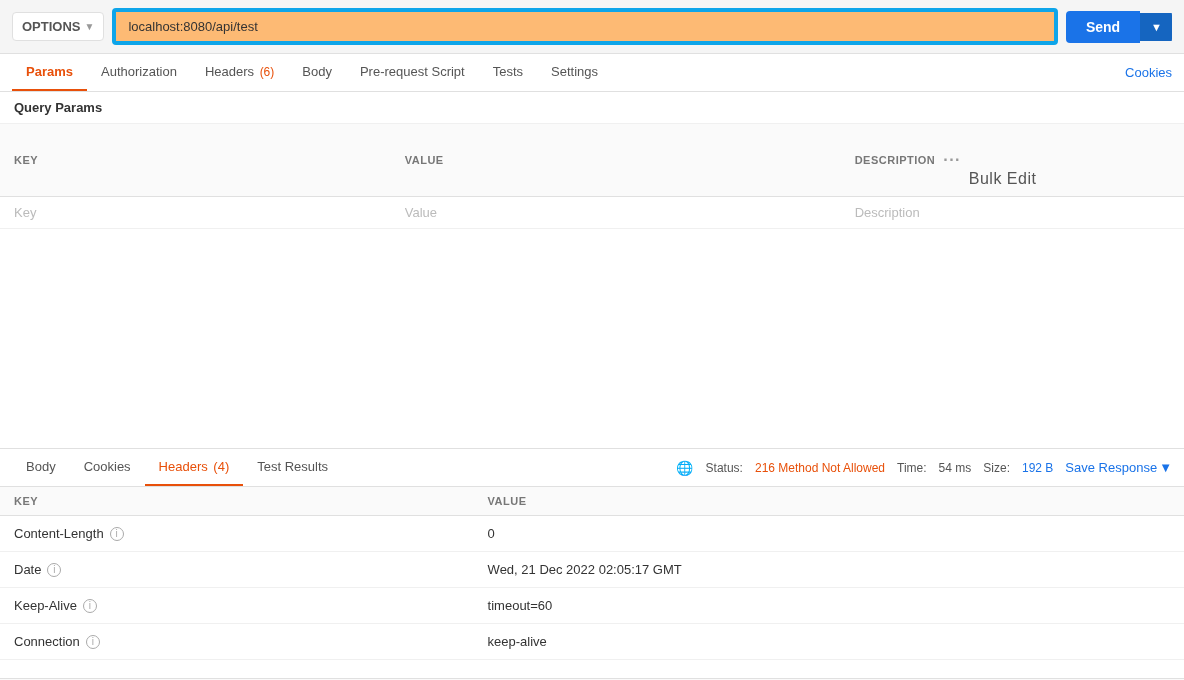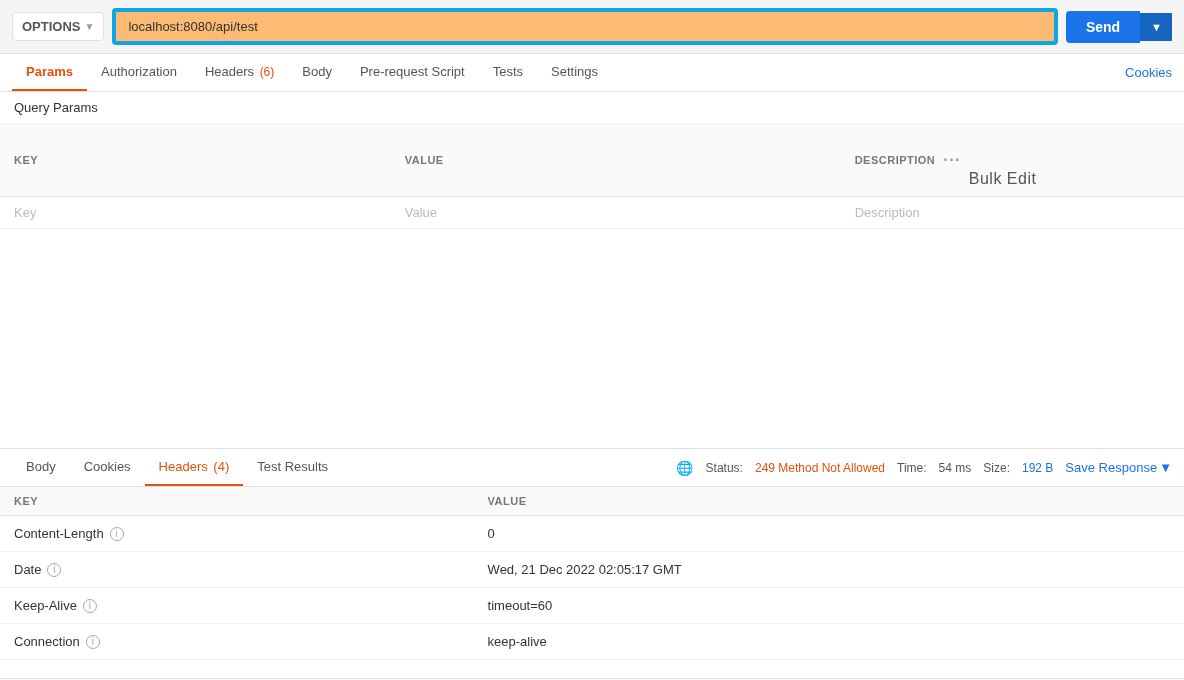--- a/index.html
+++ b/index.html
@@ -94,21 +94,21 @@
       margin-left: auto;
       color: #1a73e8;
       cursor: pointer;
       font-size: 13px;
     }
 
     
     .section-label {
       padding: 8px 14px;
       font-size: 13px;
-      font-weight: 400;
+      font-weight: 700;
       color: #333;
       border-bottom: 1px solid #f0f0f0;
     }
 
     
     .params-table {
       width: 100%;
       border-collapse: collapse;
     }
     .params-table thead tr {
@@ -333,21 +333,21 @@
 
     <div class="resp-tabs-row">
       <div class="tab">Body</div>
       <div class="tab">Cookies</div>
       <div class="tab active">Headers <span class="badge">(4)</span></div>
       <div class="tab">Test Results</div>
 
       <div class="resp-status-row">
         <span class="globe-icon">🌐</span>
         <span class="status-label">Status:</span>
-        <span class="status-value">249 Method Not Allowed</span>
+        <span class="status-value">216 Method Not Allowed</span>
         <span class="time-label">Time:</span>
         <span class="time-value">54 ms</span>
         <span class="size-label">Size:</span>
         <span class="size-value">192 B</span>
         <span class="save-response">
           <span>Save Response</span>
           <span>▼</span>
         </span>
       </div>
     </div>

